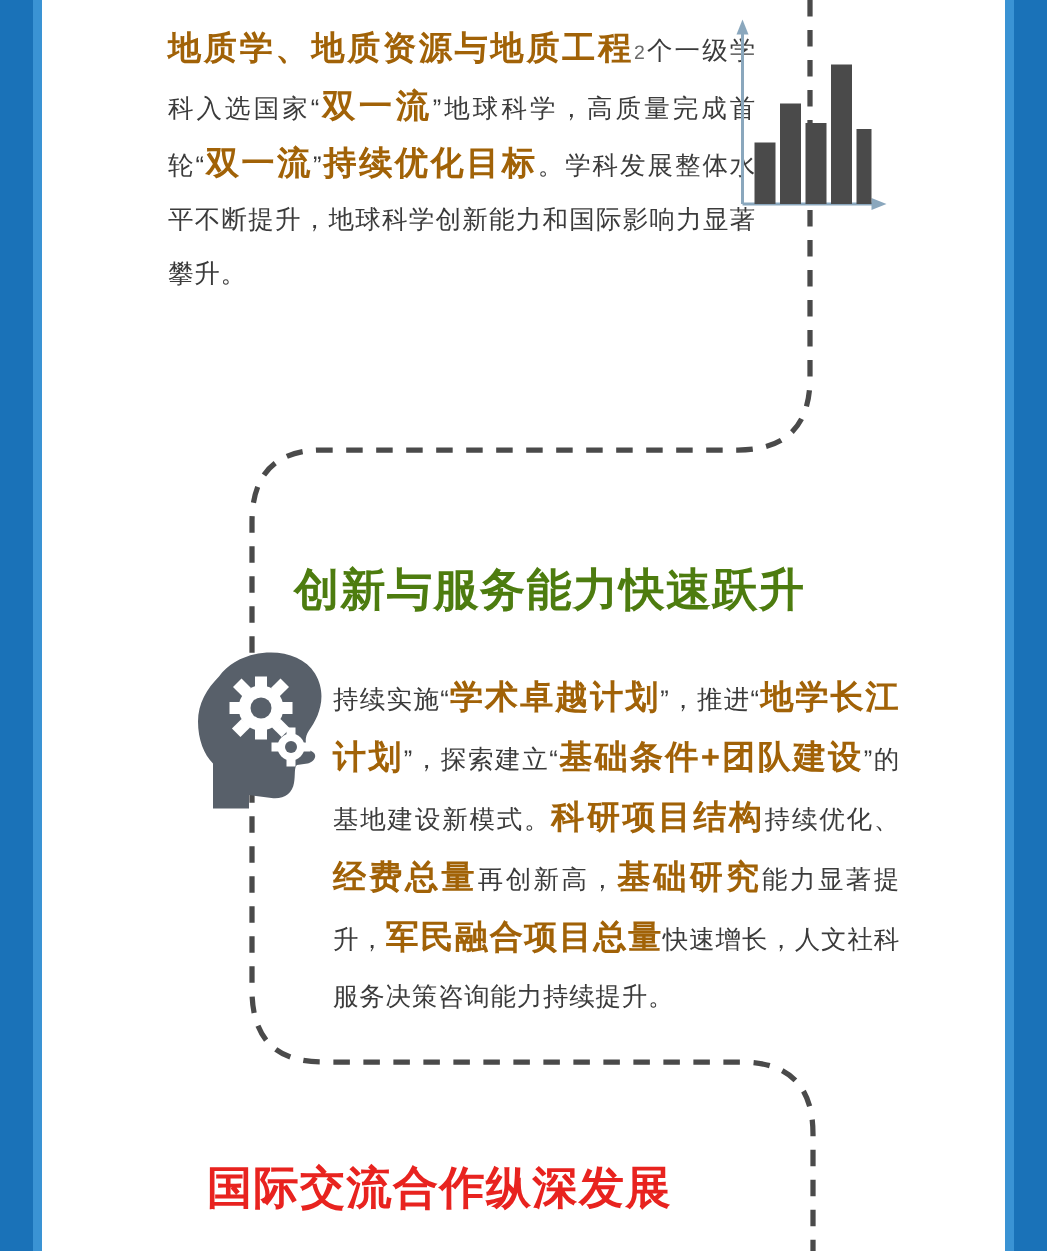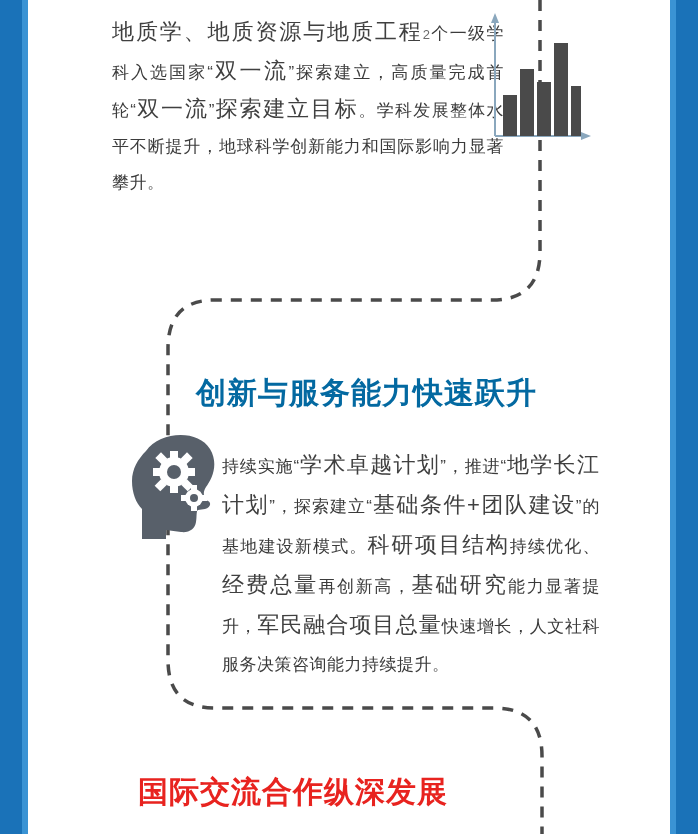--- a/index.html
+++ b/index.html
@@ -48,22 +48,22 @@
     width: 392px;
   }
   .para {
     font-size: 17px;
     line-height: 36px;
     color: #3b3b3b;
     letter-spacing: 0.5px;
     text-align: justify;
   }
   .blue-big {
-    color: #404040;
-    font-weight: normal;
+    color: #a16207;
+    font-weight: bold;
     font-size: 22px;
     letter-spacing: 1px;
   }
   .small-num {
     font-size: 13px;
     color: #6b6b6b;
   }
 
   
   .chart {
@@ -71,21 +71,21 @@
     left: 487px; top: 10px;
     width: 106px; height: 140px;
   }
 
   
   .sec2-title {
     position: absolute;
     left: 196px; top: 373px;
     font-size: 30px;
     font-weight: bold;
-    color: #0369a1;
+    color: #4d7c0f;
     letter-spacing: 1px;
     white-space: nowrap;
   }
   .sec2-body {
     position: absolute;
     left: 222px; top: 446px;
     width: 378px;
   }
   .sec2-body .para { line-height: 38px; }
 
@@ -114,21 +114,21 @@
 <div class="rail-inner left"></div>
 <div class="rail right"></div>
 <div class="rail-inner right"></div>
 
 <svg class="dash-layer" viewBox="0 0 698 834" width="698" height="834">
   <path d="M 540 0 L 540 252 Q 540 300 492 300 L 215 300 Q 168 300 168 348 L 168 660 Q 168 708 215 708 L 494 708 Q 542 708 542 756 L 542 834" fill="none" stroke="#4a4a4a" stroke-width="3.5" stroke-dasharray="11 9" stroke-linecap="butt"></path>
 </svg>
 
 <div class="sec1">
   <div class="para">
-    <span class="blue-big">地质学、地质资源与地质工程</span><span class="small-num">2</span><span>个一级学科入选国家</span><span>“</span><span class="blue-big">双一流</span><span>”</span><span>探索建立，高质</span><span>量完成首轮</span><span>“</span><span class="blue-big">双一流</span><span>”</span><span class="blue-big">探索建立</span><span class="blue-big">目标</span><span>。学科发展整体水平不断提升，地球科学</span><span>创新能力和国际影响力显著攀升。</span>
+    <span class="blue-big">地质学、地质资源与地质工程</span><span class="small-num">2</span><span>个一级学科入选国家</span><span>“</span><span class="blue-big">双一流</span><span>”</span><span>地球科学，高质</span><span>量完成首轮</span><span>“</span><span class="blue-big">双一流</span><span>”</span><span class="blue-big">持续优化</span><span class="blue-big">目标</span><span>。学科发展整体水平不断提升，地球科学</span><span>创新能力和国际影响力显著攀升。</span>
   </div>
 </div>
 
 <svg class="chart" viewBox="0 0 106 140" width="106" height="140">
 
   <line x1="8" y1="126" x2="8" y2="10" stroke="#8aa7bd" stroke-width="2"></line>
   <polygon points="8,3 4,13 12,13" fill="#8aa7bd"></polygon>
   <line x1="8" y1="126" x2="98" y2="126" stroke="#8aa7bd" stroke-width="2"></line>
   <polygon points="104,126 94,122 94,130" fill="#8aa7bd"></polygon>
 

